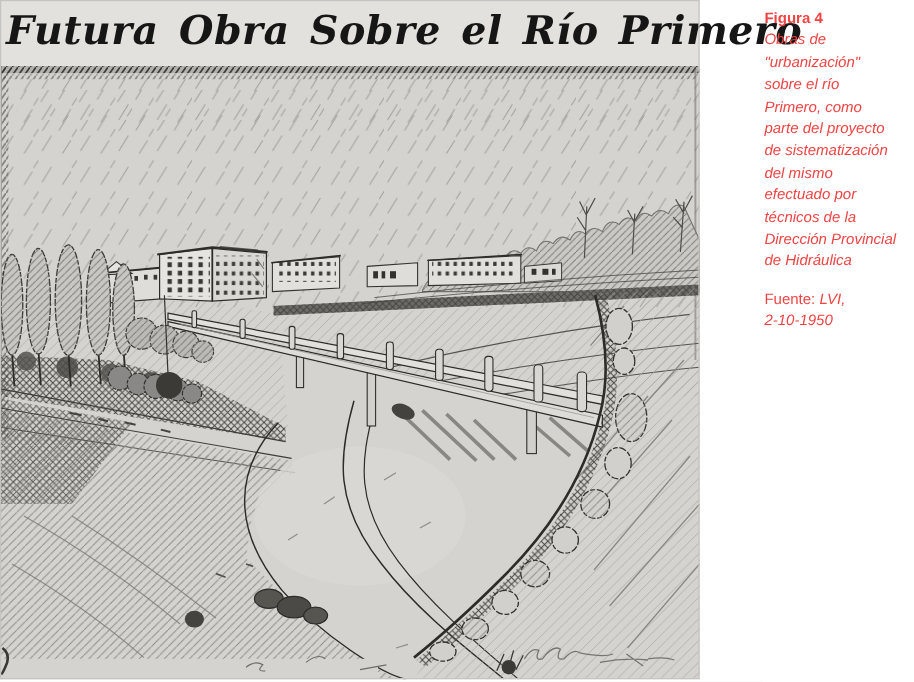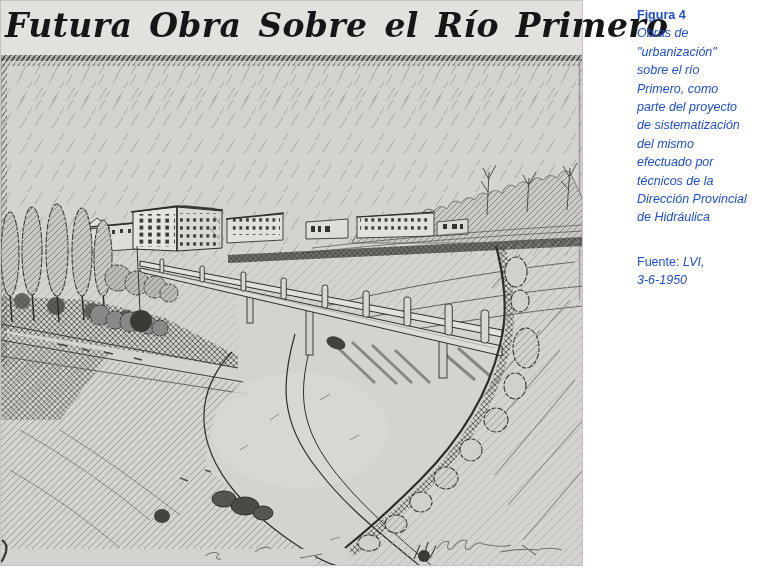--- a/index.html
+++ b/index.html
@@ -9,25 +9,25 @@
   #clipping{position:absolute;left:0;top:0;width:583px;height:566px;background:#d5d3d0;}
   #clip-border{position:absolute;left:0;top:0;width:583px;height:566px;
                outline:1px solid #c6c4c1;outline-offset:-1px;pointer-events:none;}
   #headline-band{position:absolute;left:0;top:0;width:583px;height:55px;background:#e3e1de;}
   #headline{position:absolute;left:5px;top:6px;width:575px;white-space:nowrap;
             font-family:"DejaVu Serif","Liberation Serif",serif;
             font-style:italic;font-weight:bold;font-size:33px;line-height:40px;
             color:#161616;letter-spacing:.4px;word-spacing:5px;}
   #drawing{position:absolute;left:0;top:55px;}
   
-  #caption{position:absolute;left:637px;top:6px;width:125px;color:#1d4ed8;
+  #caption{position:absolute;left:637px;top:6px;width:125px;color:#ef4444;
            font-size:12.5px;line-height:18.4px;}
   #caption .label{font-weight:bold;font-style:normal;}
   #caption .body{font-style:italic;white-space:pre-line;}
-  #caption .source{margin-top:26px;}
+  #caption .source{margin-top:13px;}
   #caption .source .src-name,#caption .source .src-date{font-style:italic;}
   #caption .src-line{display:block;}
 </style>
 </head>
 <body>
 
 <div id="page">
 
   <div id="clipping">
     <div id="headline-band">
@@ -314,17 +314,17 @@
 del mismo
 efectuado por
 técnicos de la
 Dirección Provincial
 de Hidráulica</div>
     <div class="source">
       <span class="src-line">
         <span>Fuente:</span>
         <span class="src-name">LVI,</span>
       </span>
-      <span class="src-line src-date">3-6-1950</span>
+      <span class="src-line src-date">2-10-1950</span>
     </div>
   </div>
 
 </div>
 
 </body></html>

